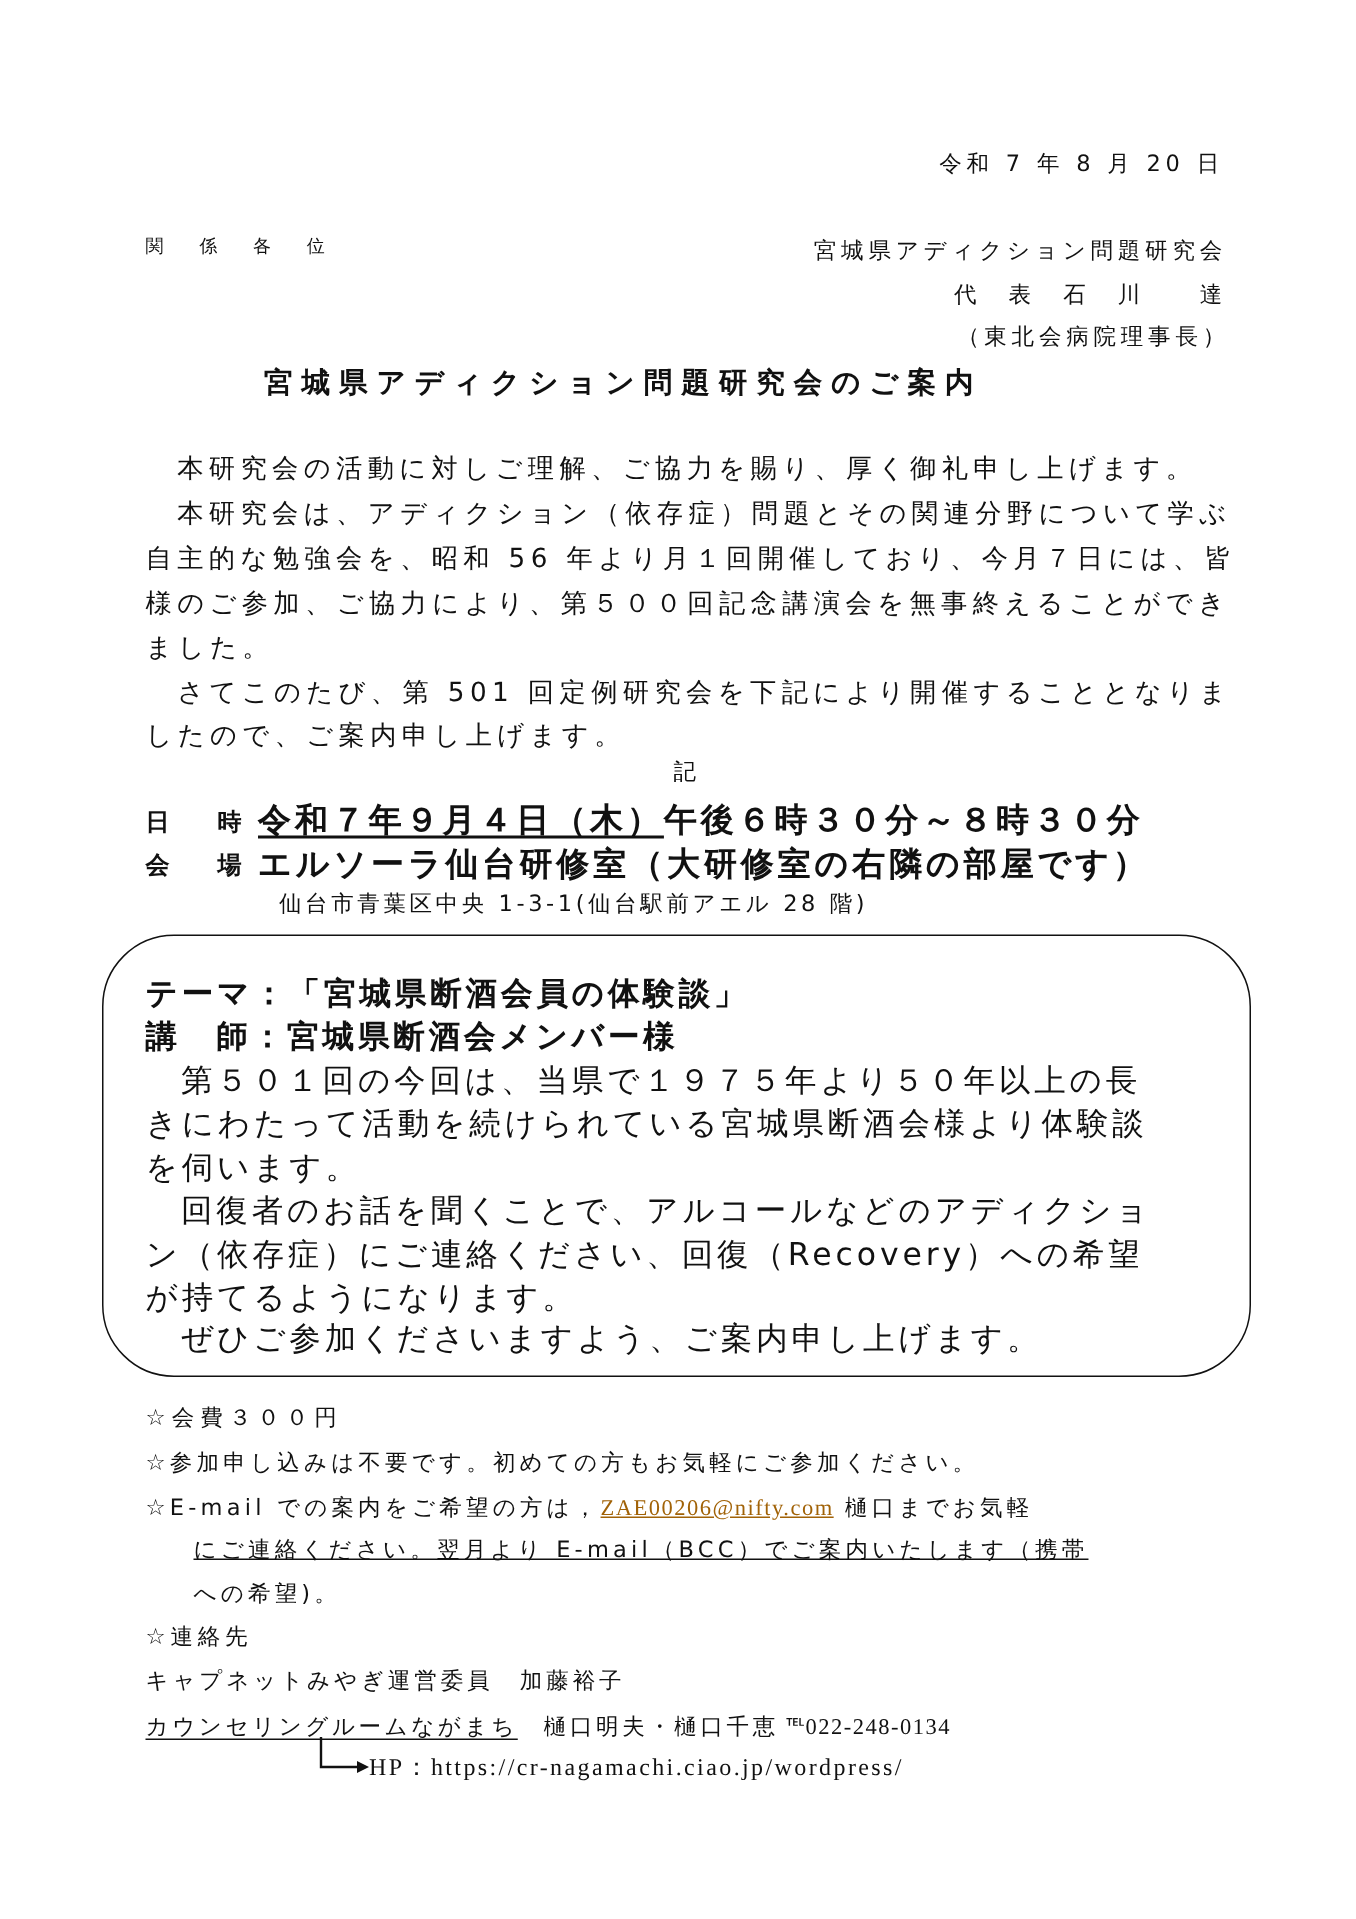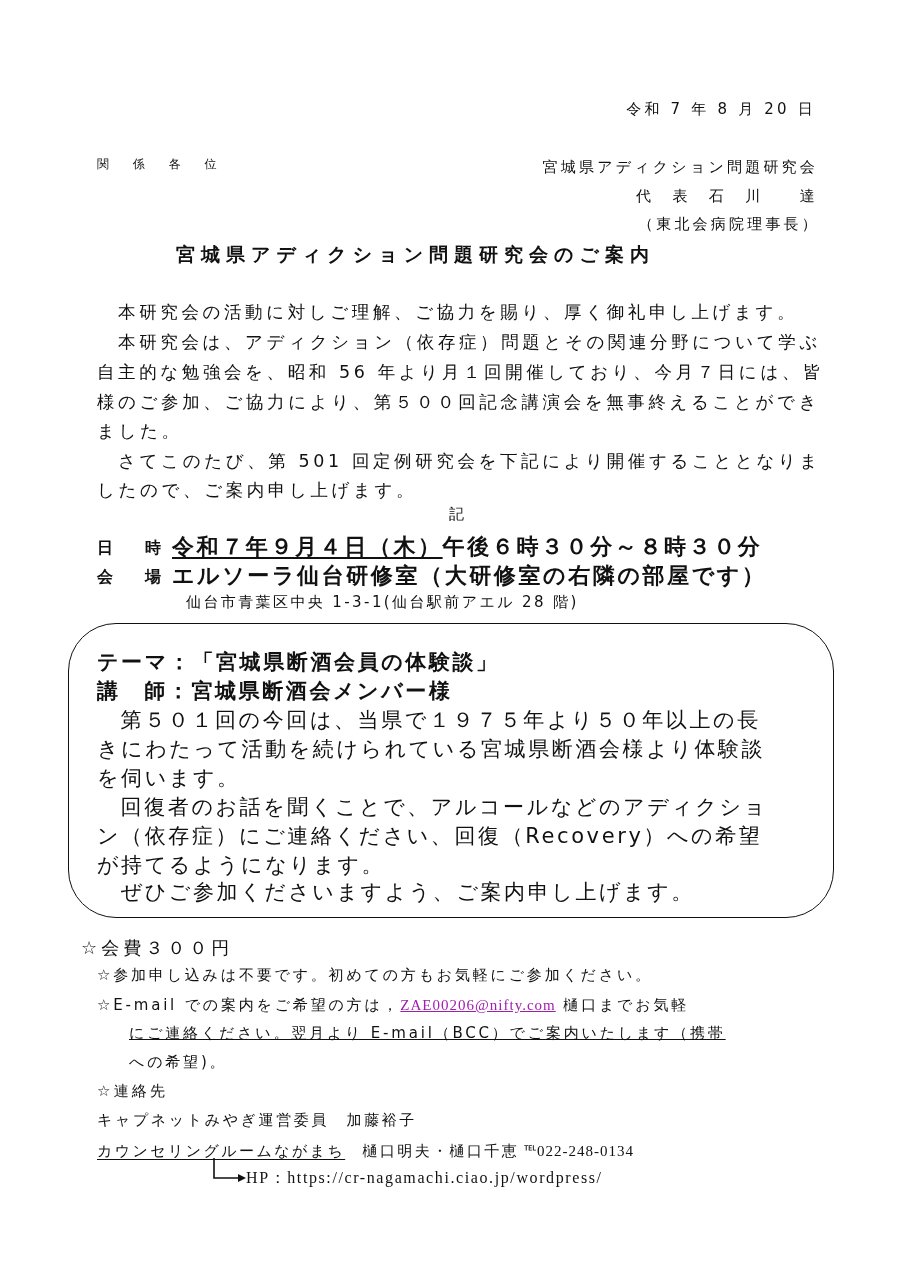--- a/index.html
+++ b/index.html
@@ -9,21 +9,21 @@
   .sm{font-size:15px;letter-spacing:3.2px;}
   .body{font-size:17.5px;letter-spacing:3.6px;text-align:center;}
   .serif{font-family:"Liberation Serif","DejaVu Serif",serif;letter-spacing:1px;}
   .title{font-size:19px;font-weight:bold;letter-spacing:6px;}
   .big{font-size:22px;font-weight:bold;letter-spacing:2.6px;}
   .lbl{font-size:16px;letter-spacing:0;font-weight:bold;}
   .box{position:absolute;left:68px;top:623px;width:766px;height:295px;border:1.6px solid #111;border-radius:48px;box-sizing:border-box;}
   .bx{font-size:21px;letter-spacing:2.6px;}
   .bold{font-weight:bold;}
   .ul{text-decoration:underline;text-underline-offset:3px;}
-  a.link{color:#a21caf;text-decoration:underline;}
+  a.link{color:#a16207;text-decoration:underline;}
 </style>
 </head>
 <body>
 
 <div class="abs sm" style="right:88px;top:100px;">令和 7 年 8 月 20 日</div>
 <div class="abs" style="left:97px;top:136px;font-size:12px;letter-spacing:10px;margin-top:20px;">関 係 各 位</div>
 <div class="abs sm" style="right:86px;top:158px;">宮城県アディクション問題研究会</div>
 <div class="abs sm" style="right:86px;top:187px;">代　表　石　川　　達</div>
 <div class="abs sm" style="right:84px;top:215px;">（東北会病院理事長）</div>
 
@@ -53,21 +53,21 @@
 <div class="abs bx bold" style="left:97px;top:648px;">テーマ：「宮城県断酒会員の体験談」</div>
 <div class="abs bx bold" style="left:97px;top:677px;">講　師：宮城県断酒会メンバー様</div>
 <div class="abs bx" style="left:97px;top:706px;">　第５０１回の今回は、当県で１９７５年より５０年以上の長</div>
 <div class="abs bx" style="left:97px;top:735px;">きにわたって活動を続けられている宮城県断酒会様より体験談</div>
 <div class="abs bx" style="left:97px;top:764px;">を伺います。</div>
 <div class="abs bx" style="left:97px;top:793px;">　回復者のお話を聞くことで、アルコールなどのアディクショ</div>
 <div class="abs bx" style="left:97px;top:822px;">ン（依存症）にご連絡ください、回復（Recovery）への希望</div>
 <div class="abs bx" style="left:97px;top:851px;">が持てるようになります。</div>
 <div class="abs bx" style="left:97px;top:878px;">　ぜひご参加くださいますよう、ご案内申し上げます。</div>
 
-<div class="abs" style="left:81px;top:936px;font-size:18px;letter-spacing:4px;">☆会費３００円</div>
+<div class="abs" style="left:97px;top:936px;font-size:15px;letter-spacing:4px;">☆会費３００円</div>
 <div class="abs sm" style="left:97px;top:966px;letter-spacing:2.8px;">☆参加申し込みは不要です。初めての方もお気軽にご参加ください。</div>
 <div class="abs sm" style="left:97px;top:996px;letter-spacing:2.8px;">
   <span>☆E-mail での案内をご希望の方は，</span><a class="link serif" href="#">ZAE00206@nifty.com</a><span> 樋口までお気軽</span>
 </div>
 <div class="abs sm" style="left:129px;top:1024px;letter-spacing:2.8px;text-decoration:underline;">にご連絡ください。翌月より E-mail（BCC）でご案内いたします（携帯</div>
 <div class="abs sm" style="left:129px;top:1053px;letter-spacing:2.8px;">への希望)。</div>
 <div class="abs sm" style="left:97px;top:1082px;">☆連絡先</div>
 <div class="abs sm" style="left:97px;top:1111px;letter-spacing:2.6px;">キャプネットみやぎ運営委員　加藤裕子</div>
 <div class="abs sm" style="left:97px;top:1140px;letter-spacing:2.4px;">
   <span class="ul">カウンセリングルームながまち</span><span>　樋口明夫・樋口千恵</span><span class="serif"> ℡022-248-0134</span>

